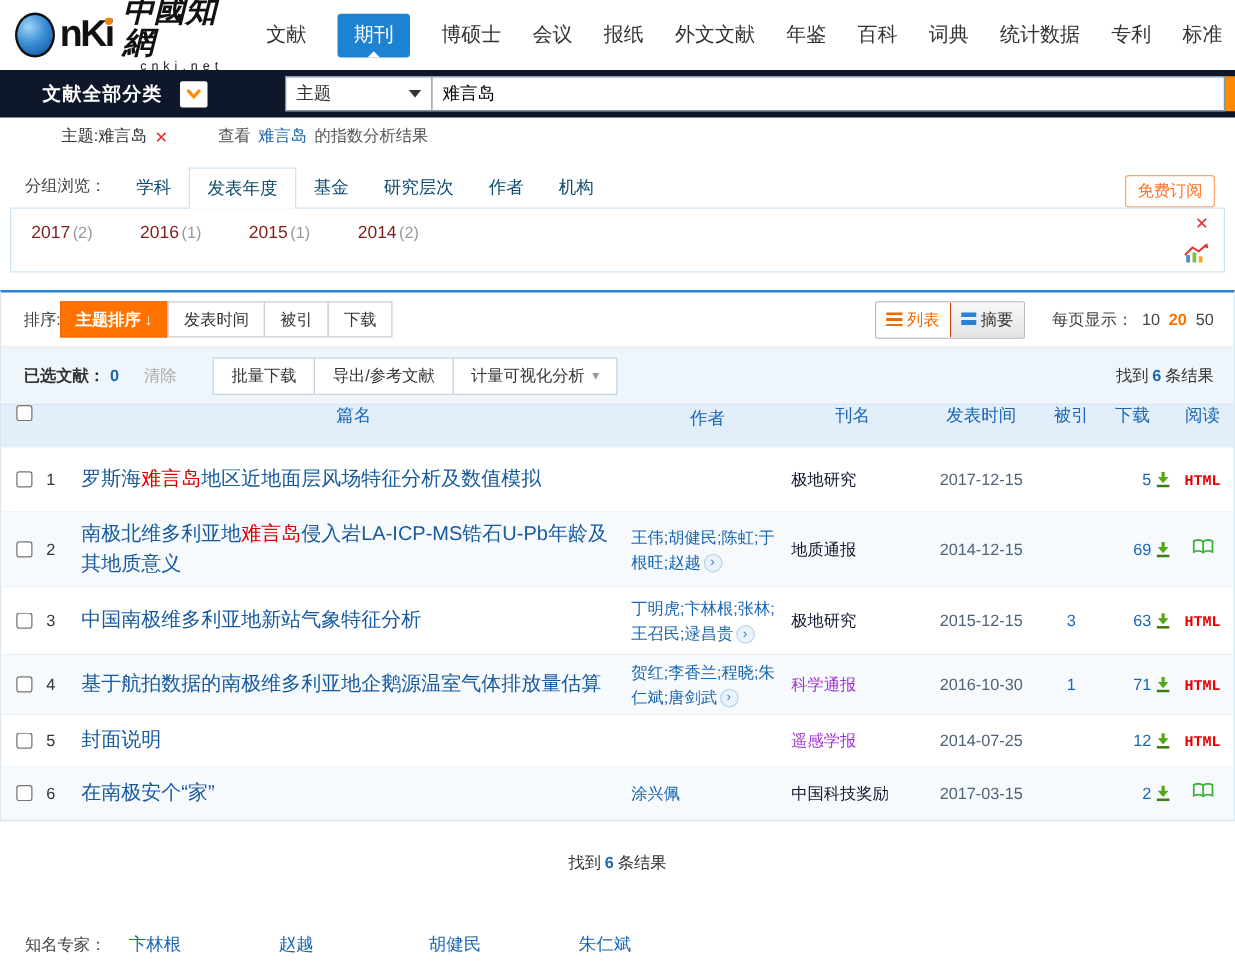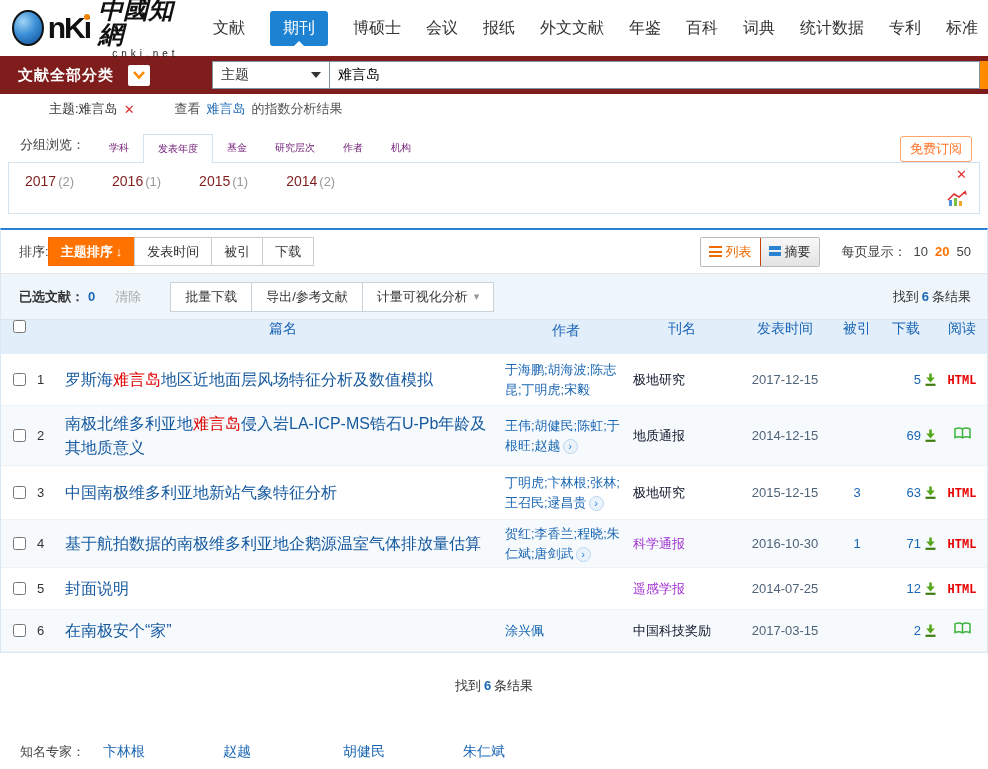--- a/index.html
+++ b/index.html
@@ -19,42 +19,42 @@
   .logo-cn { font-family:"Liberation Serif", serif; font-weight:700; font-style:italic; font-size:25px; color:#111; }
   .logo-domain { font-size:10px; letter-spacing:4px; color:#222; margin-top:2px; padding-left:14px; }
 
   .nav { display:flex; align-items:center; gap:25px; margin-left:28px; flex:1; justify-content:flex-end; }
   .nav-item { font-size:16px; color:#333; white-space:nowrap; }
   .nav-item.active { background:#1e82d2; color:#fff; padding:7px 13px; border-radius:3px; position:relative;text-align:right; }
   .tab-caret { position:absolute; bottom:0; left:50%; transform:translateX(-50%);
     width:0; height:0; border-left:5px solid transparent; border-right:5px solid transparent; border-bottom:5px solid #fff; }
 
   
-  .searchbar { height:38px; background:#7f1d1d; display:flex; align-items:center; padding-left:18px; }
+  .searchbar { height:38px; background:#0f172a; display:flex; align-items:center; padding-left:34px; }
   .cat-label { color:#fff; font-size:15px; font-weight:700; letter-spacing:1px; }
   .cat-dd { width:22px; height:21px; background:#fff; border-radius:2px; margin-left:14px;
     display:flex; align-items:center; justify-content:center; cursor:pointer; }
   .field-select { width:118px; height:28px; background:#fff; border:1px solid #7f94a6; margin-left:62px;
     display:flex; align-items:center; font-size:14px; padding:0 8px; cursor:pointer; }
   .sel-arrow { margin-left:auto; width:0; height:0; border-left:5px solid transparent; border-right:5px solid transparent; border-top:6px solid #333; }
   .query { flex:1; height:28px; border:1px solid #7f94a6; border-left:none; font-size:14px; padding:0 8px;
     font-family:"Liberation Sans", sans-serif; outline:none; }
   .search-btn { width:8px; height:28px; background:#ff8a00; cursor:pointer; }
 
   
   .crumbs { height:30px; display:flex; align-items:center; padding-left:20px; font-size:13px; gap:6px;margin-left:29px; }
   .crumb-tag { color:#333; }
   .tag-x { color:#e03131; font-size:13px; cursor:pointer; margin-right:34px; }
   .view-prefix, .view-suffix { color:#555; }
   .keyword-link { color:#1a66b3; }
 
   
   .group-row { display:flex; align-items:flex-end; padding:10px 16px 0 20px; position:relative; }
   .group-label { font-size:13px; color:#444; padding-bottom:8px; margin-right:10px; }
-  .gtab { font-size:10px; color:#701a75; padding:7px 14px; position:relative; }
+  .gtab { font-size:14px; color:#0c4a6e; padding:7px 14px; position:relative; }
   .gtab.active { background:#fff; border:1px solid #cfe3f3; border-bottom:none; margin-bottom:-1px; z-index:2; }
   .subscribe { margin-left:auto; font-size:13px; color:#ff7426; border:1px solid #ffa26b; border-radius:3px;
     padding:3px 9px; background:#fff; }
   .year-panel { border:1px solid #cfe3f3; margin:0 8px 0 8px; height:52px; position:relative; padding:10px 16px; }
   .years { display:flex; gap:38px; }
   .year-item { font-size:14px; }
   .year-link { color:#7f1d1d;text-align:center; }
   .year-count { color:#999; font-size:13px; margin-left:2px; }
   .panel-x { position:absolute; right:12px; top:4px; color:#e03131; font-size:13px; cursor:pointer; }
   .trend-icon { position:absolute; right:12px; bottom:6px; cursor:pointer; }
@@ -261,21 +261,20 @@
     <div class="c-dl hc" style="justify-content:center;">下载</div>
     <div class="c-read hc">阅读</div>
   </div>
 
   <div class="t-row row1">
     <div class="c-check">
         <input type="checkbox" style="">
       </div>
     <div class="c-num">1</div>
     <div class="c-title"><a class="title-link"><span>罗斯海</span><span class="hl">难言岛</span><span>地区近地面层风场特征分析及数值模拟</span></a></div>
-    <div class="c-author"><a class="author-link">于海鹏;胡海波;陈志昆;丁明虎;宋毅</a></div>
     <div class="c-journal"><a class="journal-link">极地研究</a></div>
     <div class="c-date">2017-12-15</div>
     <div class="c-cite"></div>
     <div class="c-dl">
         <span>5</span>
       <svg width="13" height="13" viewBox="0 0 13 13">
           <path d="M6.5 0.5v5" stroke="#56a71c" stroke-width="2.6"></path>
           <polygon points="2.2,4.6 10.8,4.6 6.5,9.6" fill="#56a71c"></polygon>
           <path d="M1.5 11.8h10" stroke="#3f7d12" stroke-width="2.2"></path>
         </svg>

